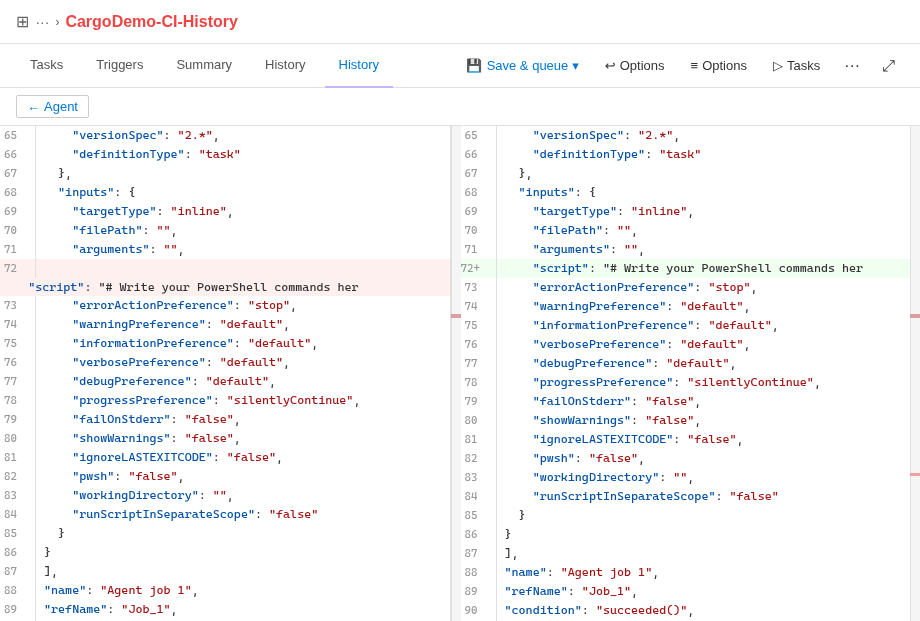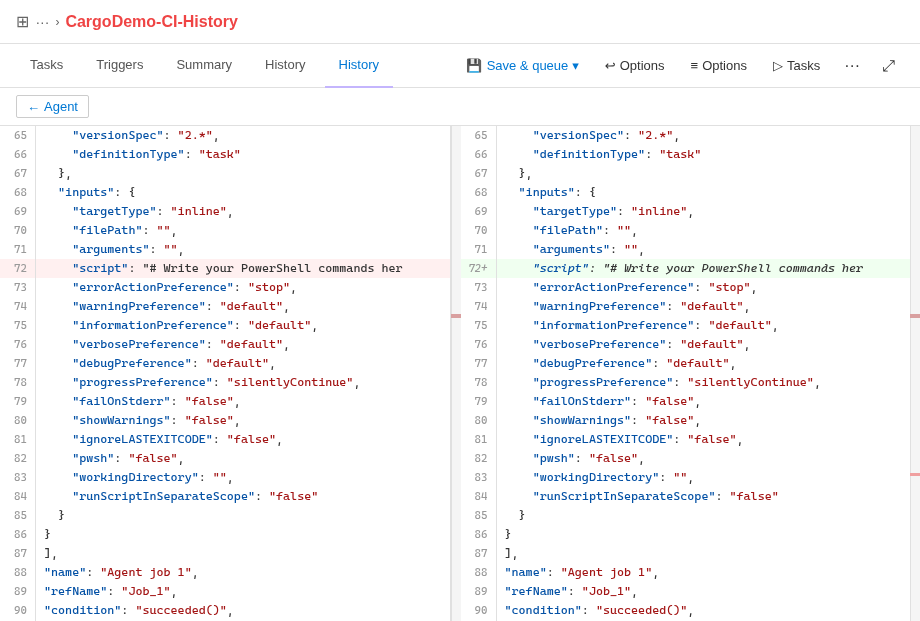--- a/index.html
+++ b/index.html
@@ -56,25 +56,25 @@
 
     .diff-pane {
       flex: 1; overflow: auto; font-family: 'Cascadia Code', 'Consolas', monospace;
       font-size: 12px; line-height: 18px; position: relative;
     }
     .diff-pane:first-child { border-right: 1px solid #e0e0e0; }
 
     .diff-line {
       display: flex; align-items: flex-start; min-height: 18px;
     }
-    .diff-line.removed { background: #fff0f0; }
-    .diff-line.added { background: #f0fff0; font-style: italic; }
+    .diff-line.removed { background: #fff0f0; flex-direction: column; }
+    .diff-line.added { background: #f0fff0; }
 
     .line-num {
-      width: 36px; min-width: 36px; text-align: right; padding-right: 8px;
+      width: 36px; min-width: 36px; text-align: right; padding-right: 18px;
       color: #999; user-select: none; font-size: 11px; padding-top: 1px;
       border-right: 1px solid #e0e0e0; margin-right: 8px;
     }
     .line-content {
       white-space: pre; color: #333; flex: 1; padding-right: 4px;
     }
 
     
     .k-string { color: #a31515; }
     .k-key { color: #0451a5; }

